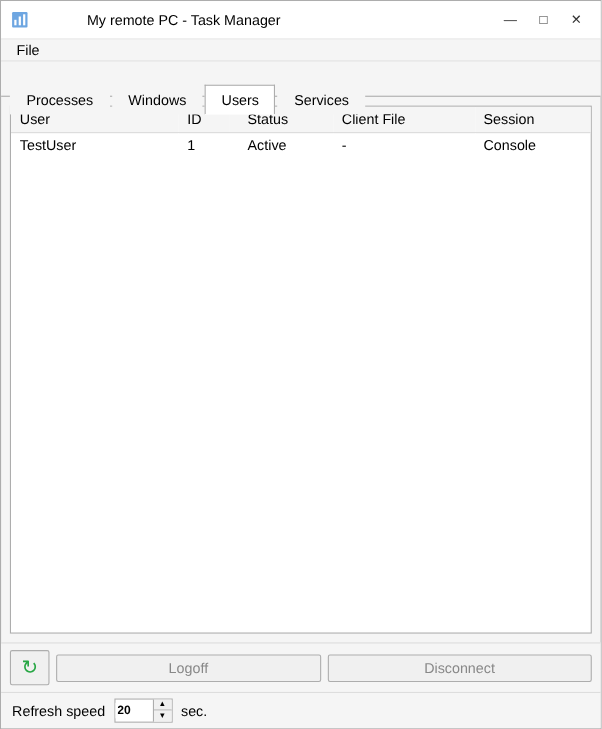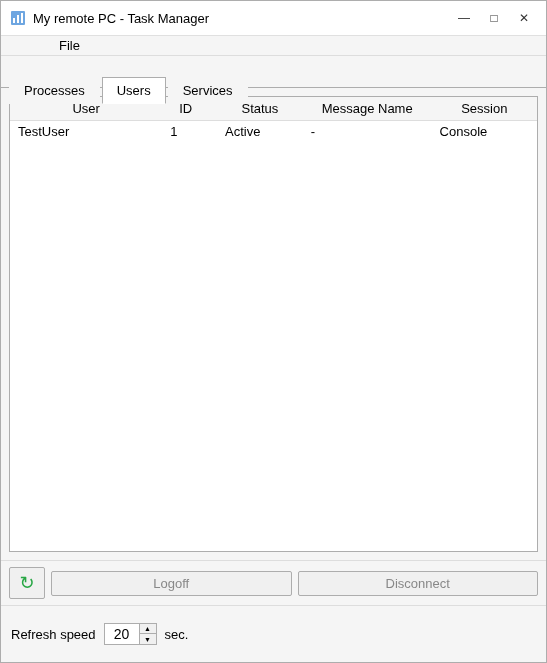--- a/index.html
+++ b/index.html
@@ -22,20 +22,21 @@
       flex-direction: column;
       box-shadow: 2px 2px 8px rgba(0,0,0,0.2);
     }
     .title-bar {
       background: #fff;
       display: flex;
       align-items: center;
       padding: 6px 8px;
       border-bottom: 1px solid #e0e0e0;
       user-select: none;
+      gap: 46px;
     }
     .title-bar-icon {
       width: 18px;
       height: 18px;
       margin-right: 6px;
       display: flex;
       align-items: center;
       justify-content: center;
     }
     .title-bar-title {
@@ -61,21 +62,20 @@
     }
     .menu-bar {
       background: #f5f5f5;
       padding: 2px 8px;
       border-bottom: 1px solid #ddd;
     }
     .menu-bar span {
       padding: 2px 6px;
       cursor: pointer;
       font-size: 13px;
-      margin-left: 44px;
     }
     .tabs {
       display: flex;
       background: #f5f5f5;
       padding: 4px 8px 0 8px;
       border-bottom: 1px solid #adadad;
     }
     .tab {
       padding: 5px 14px;
       cursor: pointer;
@@ -107,21 +107,21 @@
       overflow: hidden;
     }
     table {
       width: 100%;
       border-collapse: collapse;
     }
     thead tr {
       background: #f5f5f5;
     }
     thead th {
-      text-align: center;
+      text-align: left;
       padding: 4px 8px;
       font-weight: normal;
       border-bottom: 1px solid #ddd;
       color: #000;
       font-size: 13px;
     }
     tbody tr {
       cursor: pointer;
     }
     tbody td {
@@ -158,41 +158,42 @@
       padding: 4px 6px;
       display: flex;
       align-items: center;
       justify-content: center;
       color: #28a745;
       font-size: 16px;
     }
     .status-bar {
       display: flex;
       align-items: center;
-      padding: 17px 10px;
+      padding: 5px 10px;
       background: #f5f5f5;
       border-top: 1px solid #ddd;
       gap: 8px;
     }
     .status-bar label {
       font-size: 13px;
     }
     .speed-input-group {
       display: flex;
       align-items: center;
       border: 1px solid #adadad;
       background: #fff;
     }
     .speed-input {
       width: 34px;
       border: none;
       outline: none;
-      text-align: center;
-      font-size: 14px;
+      text-align: left;
+      font-size: 11px;
       padding: 1px 2px;
+      font-weight: bold;
     }
     .spinner-btns {
       display: flex;
       flex-direction: column;
       border-left: 1px solid #adadad;
     }
     .spinner-btn {
       width: 16px;
       height: 10px;
       border: none;
@@ -231,37 +232,40 @@
   </div>
 
   <div class="menu-bar">
     <span>File</span>
   </div>
 
   <div class="tabs">
     <div class="tab">
       <span>Processes</span>
     </div>
+    <div class="tab">
+      <span>Windows</span>
+    </div>
     <div class="tab active">
       <span>Users</span>
     </div>
     <div class="tab">
       <span>Services</span>
     </div>
   </div>
 
   <div class="content">
     <div class="table-container">
       <table>
         <thead>
           <tr>
             <th class="col-user">User</th>
             <th class="col-id">ID</th>
             <th class="col-status">Status</th>
-            <th class="col-client">Message Name</th>
+            <th class="col-client">Client File</th>
             <th class="col-session">Session</th>
           </tr>
         </thead>
         <tbody>
           <tr>
             <td class="col-user">TestUser</td>
             <td class="col-id">1</td>
             <td class="col-status">Active</td>
             <td class="col-client">-</td>
             <td class="col-session">Console</td>

